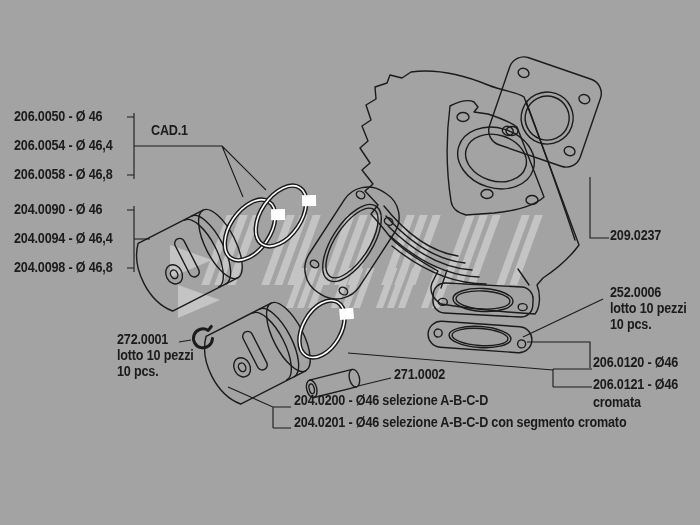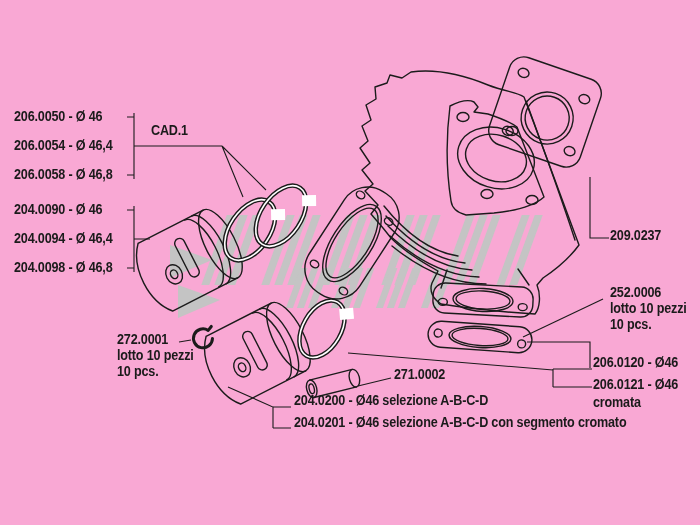--- a/index.html
+++ b/index.html
@@ -1,16 +1,16 @@
 <!DOCTYPE html>
 <html><head>
 <meta charset="utf-8">
 <style>
   html,body{margin:0;padding:0;background:#fff;}
-  #stage{position:relative;width:700px;height:525px;background:#f9a8d4;overflow:hidden;
+  #stage{position:relative;width:700px;height:525px;background:#a3a3a3;overflow:hidden;
          font-family:"Liberation Sans",sans-serif;}
   #art{position:absolute;left:0;top:0;}
   .lbl{position:absolute;font-weight:700;font-size:14px;color:#1b1b1b;white-space:nowrap;
        letter-spacing:-0.2px;transform:scaleX(0.9);transform-origin:0 0;line-height:15px;}
 </style>
 </head>
 <body>
 
 <div id="stage">
 

